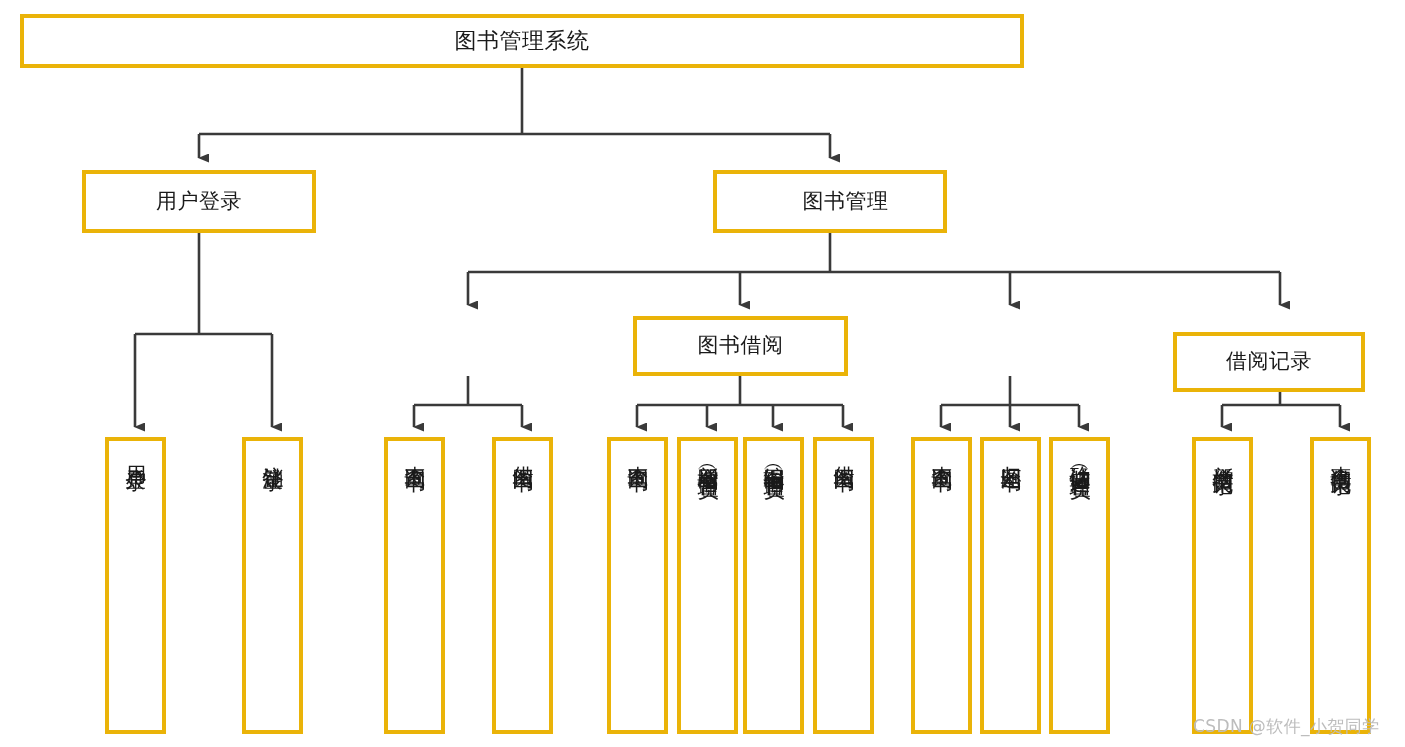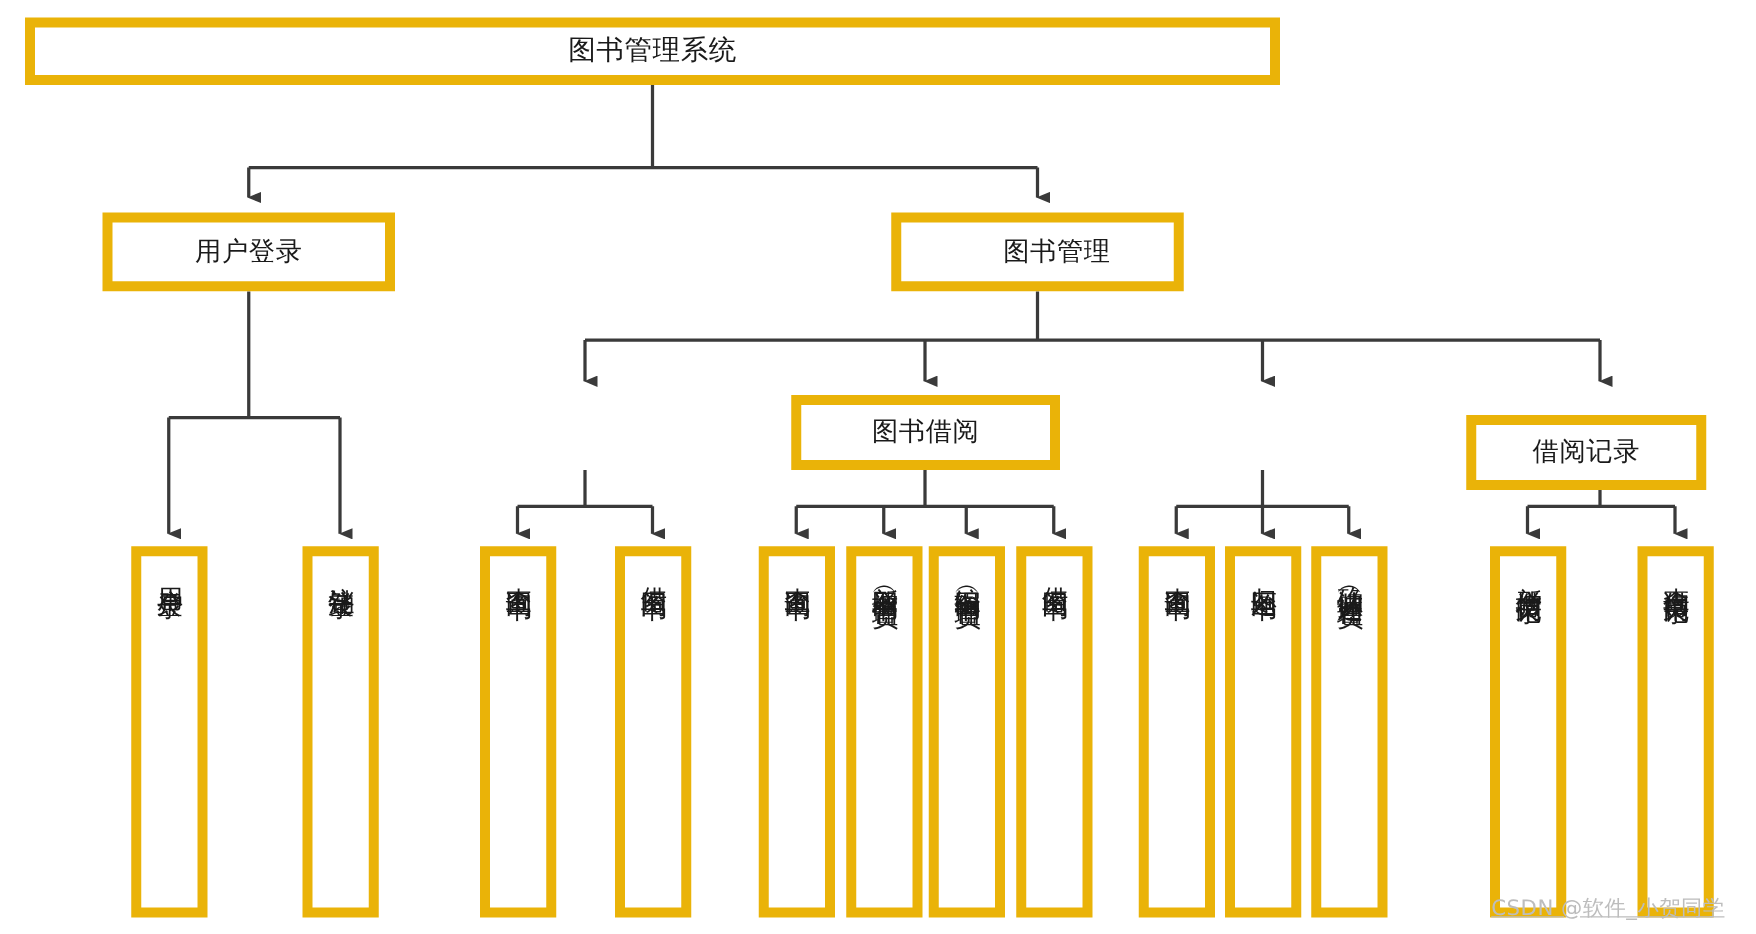--- a/index.html
+++ b/index.html
@@ -24,21 +24,21 @@
     left: 0;
     top: 0;
     width: 1405px;
     height: 747px;
     pointer-events: none;
   }
   .node {
     position: absolute;
     box-sizing: border-box;
     background: #ffffff;
-    border: 8px solid #eab308;
+    border: 4px solid #eab308;
     display: flex;
     align-items: center;
     justify-content: center;
     color: #1a1a1a;
     text-align: center;
   }
   .node .label {
     display: block;
     line-height: 1.12;
     letter-spacing: 0.5px;
@@ -63,21 +63,20 @@
     letter-spacing: 2px;
     white-space: nowrap;
   }
   .watermark {
     position: absolute;
     color: #bdbdbd;
     font-size: 17px;
     letter-spacing: 0.4px;
     white-space: nowrap;
     user-select: none;
-    text-decoration: underline;
   }
 </style>
 </head>
 <body>
 
 <div id="canvas">
 
   <svg class="edges" viewBox="0 0 1405 747" xmlns="http://www.w3.org/2000/svg">
     <defs>
       <marker id="arrowhead" markerWidth="9" markerHeight="11" refX="4.5" refY="10" orient="auto" markerUnits="userSpaceOnUse">

